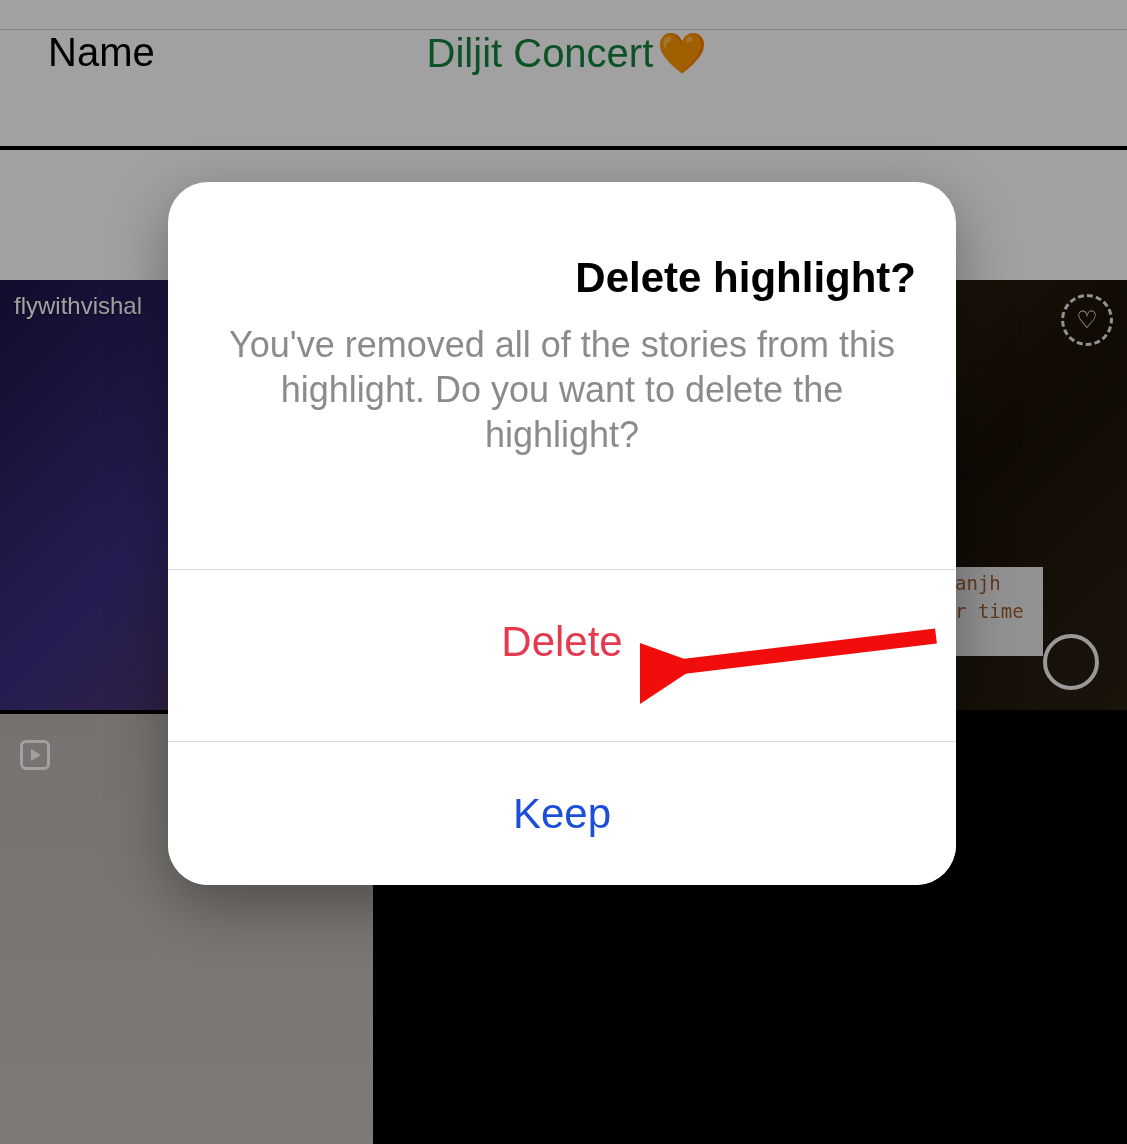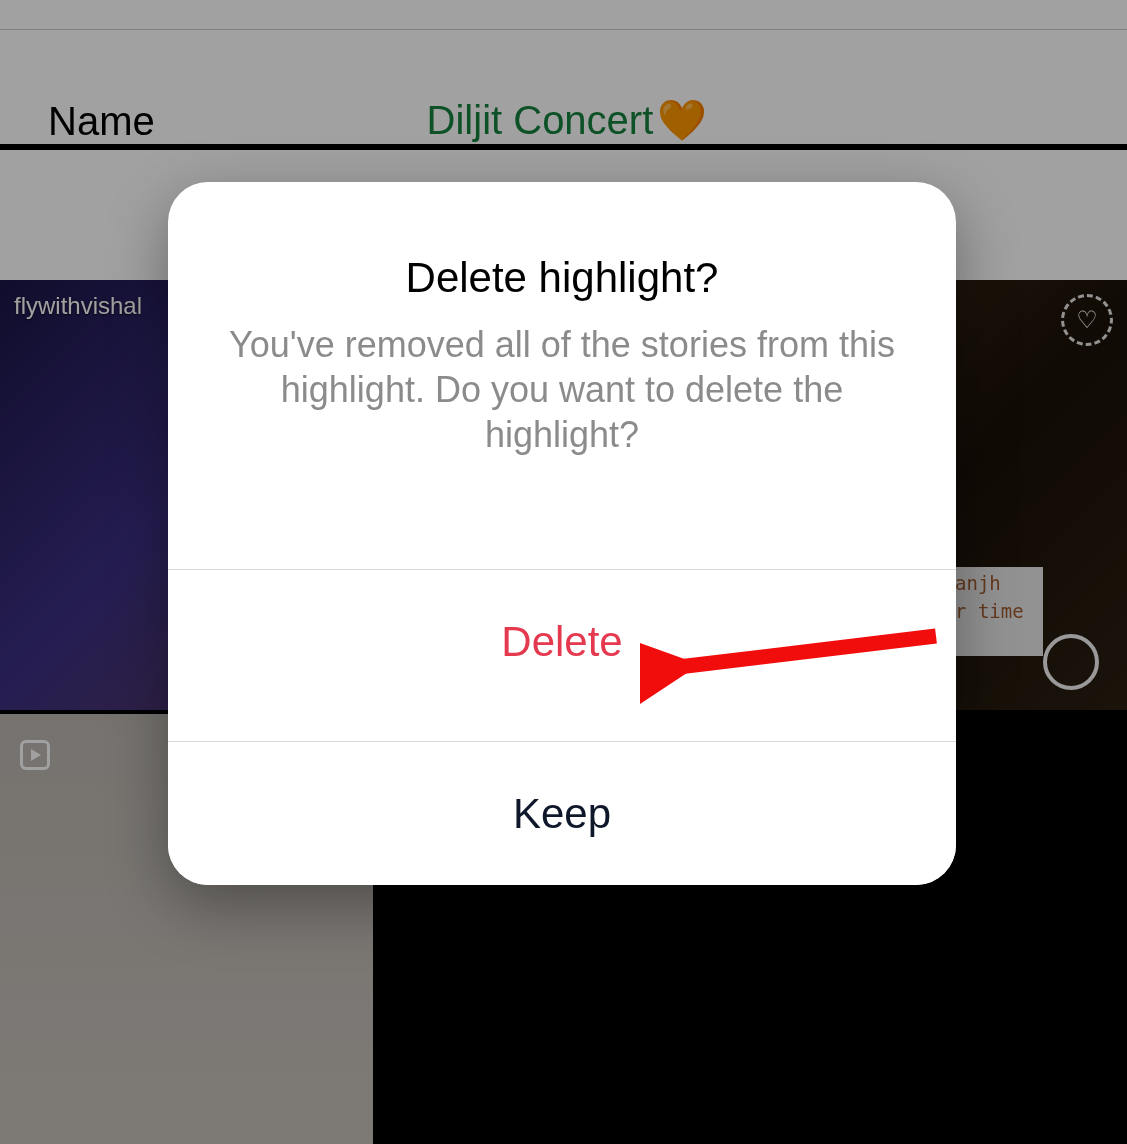--- a/index.html
+++ b/index.html
@@ -18,23 +18,23 @@
       flex-direction: column;
     }
     .topbar-strip {
       height: 30px;
       background: #fff;
       border-bottom: 1px solid #ccc;
     }
     .name-row {
       height: 120px;
       background: #fff;
-      border-bottom: 6px solid #000000;
-      display: flex;
-      align-items: flex-end;
+      border-bottom: 4px solid #000000;
+      display: flex;
+      align-items: flex-start;
       padding: 0 48px;
     }
     .name-label {
       font-size: 40px;
       color: #000;
       font-weight: 400;
     }
     .name-value-wrap {
       flex: 1;
       text-align: center;
@@ -156,23 +156,23 @@
       position: absolute;
       left: 168px;
       top: 182px;
       width: 788px;
       background: #fff;
       border-radius: 40px;
       overflow: hidden;
       box-shadow: 0 20px 60px rgba(0,0,0,.35);
     }
     .modal-title {
-      text-align: center;
+      text-align: right;
       font-size: 42px;
-      font-weight: 400;
+      font-weight: 700;
       color: #000;
       padding: 72px 40px 20px;
     }
     .modal-message {
       text-align: center;
       font-size: 36px;
       color: #8b8b8b;
       font-weight: 400;
       padding: 0 48px 84px;
       line-height: 1.25;
@@ -188,21 +188,21 @@
       border-top: 1.5px solid #d9d9d9;
       background: #fff;
       cursor: pointer;
       margin-top: 28px;
     }
     .modal-btn.destructive {
       color: #e53950;
       font-weight: 400;
     }
     .modal-btn.keep {
-      color: #0f172a;
+      color: #1d4ed8;
     }
 
     .arrow-annotation {
       position: absolute;
       top: 616px;
       left: 640px;
       width: 310px;
       height: 100px;
       pointer-events: none;
     }

